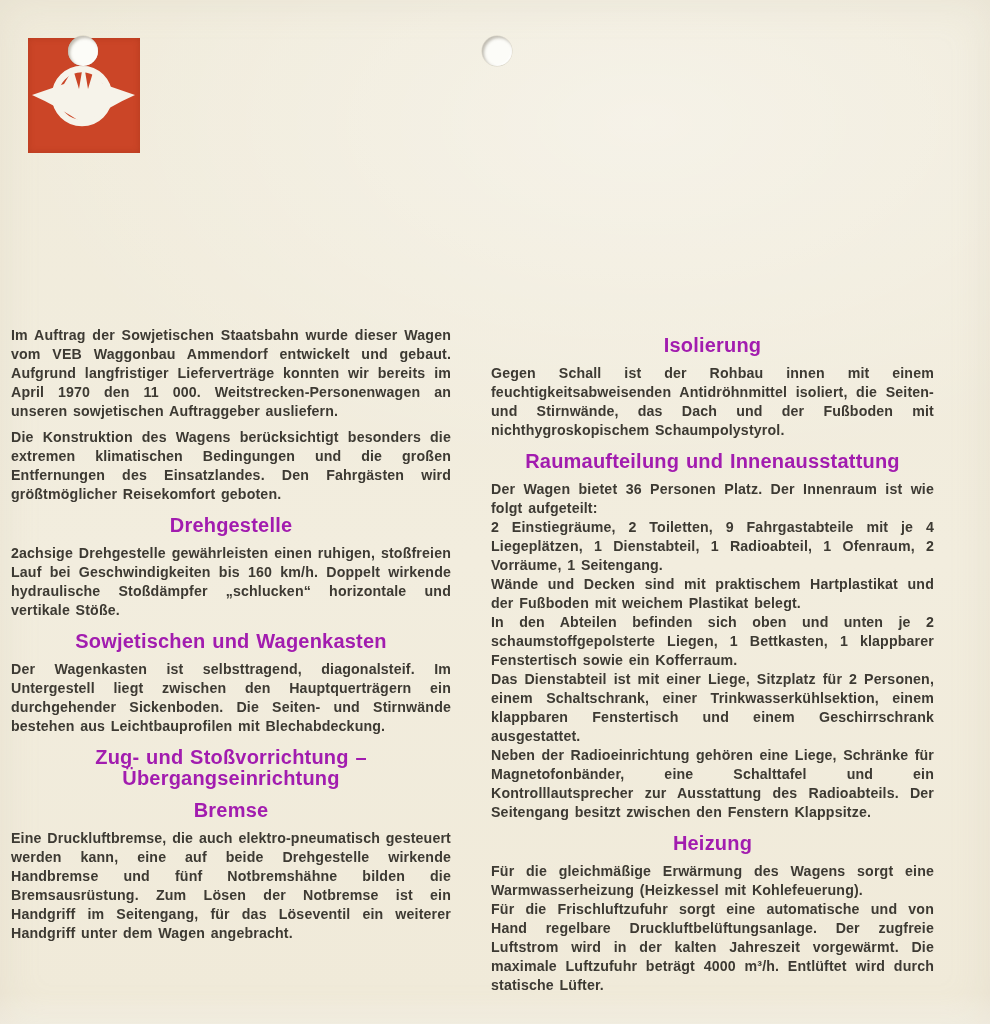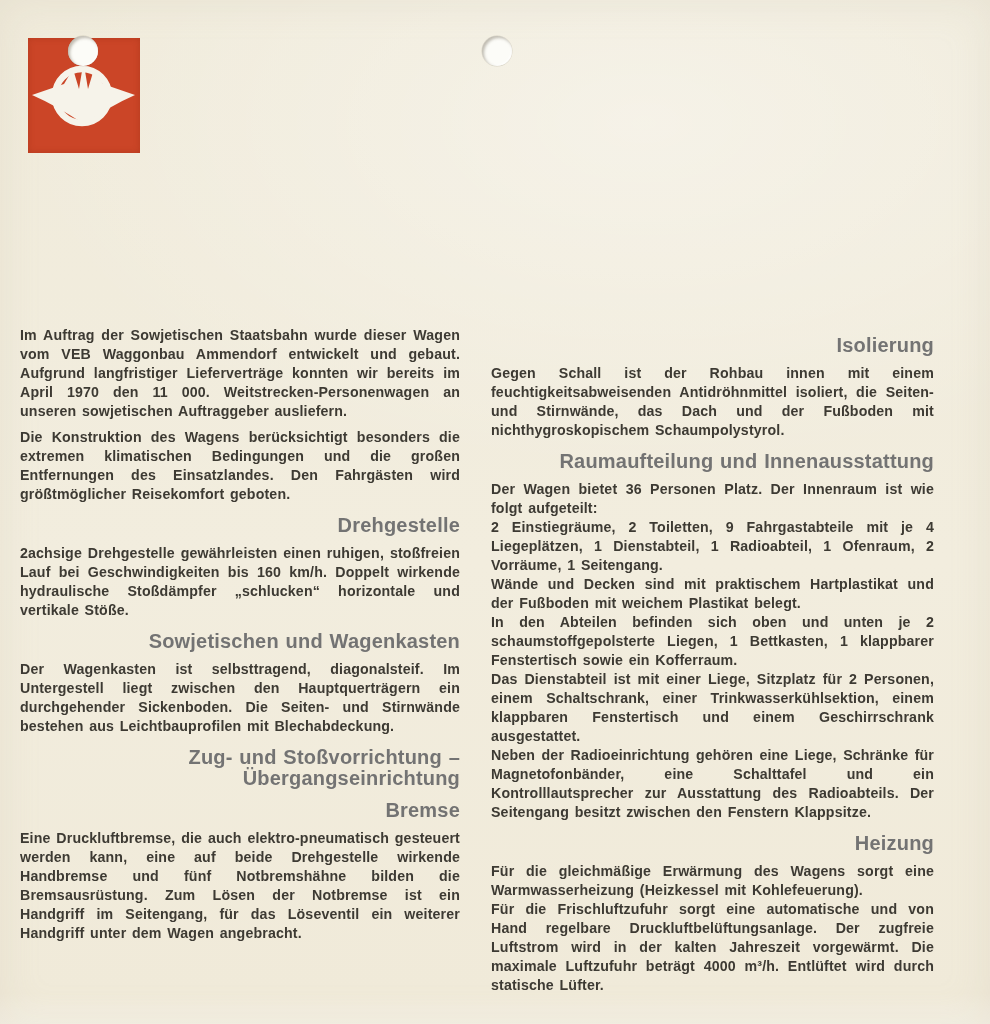--- a/index.html
+++ b/index.html
@@ -44,34 +44,34 @@
     position: absolute;
     text-align: justify;
     font-size: 14.2px;
     font-weight: 700;
     line-height: 19px;
     letter-spacing: 0.15px;
     word-spacing: 1.6px;
     color: #3d3a33;
     hyphens: auto;
   }
-  .col-left  { left: 20px;  top: 326px; width: 440px; }
+  .col-left  { left: 11px;  top: 326px; width: 440px; }
   .col-right { left: 491px; top: 326px; width: 443px; }
 
   .col p { margin: 0; }
   .col p.gap { margin-bottom: 7px; }
   .col h2 {
     font-size: 20px;
     line-height: 21px;
     font-weight: 700;
     letter-spacing: 0.2px;
     word-spacing: 1px;
     margin: 11px 0 8px 0;
-    text-align: right;
-    color: #737373;
+    text-align: center;
+    color: #a21caf;
   }
   .col section:first-child h2 { margin-top: 9px; }
 </style>
 </head>
 <body>
 
 <div class="page">
 
   <div class="logo">
     <svg viewBox="0 0 112 115" aria-hidden="true">

